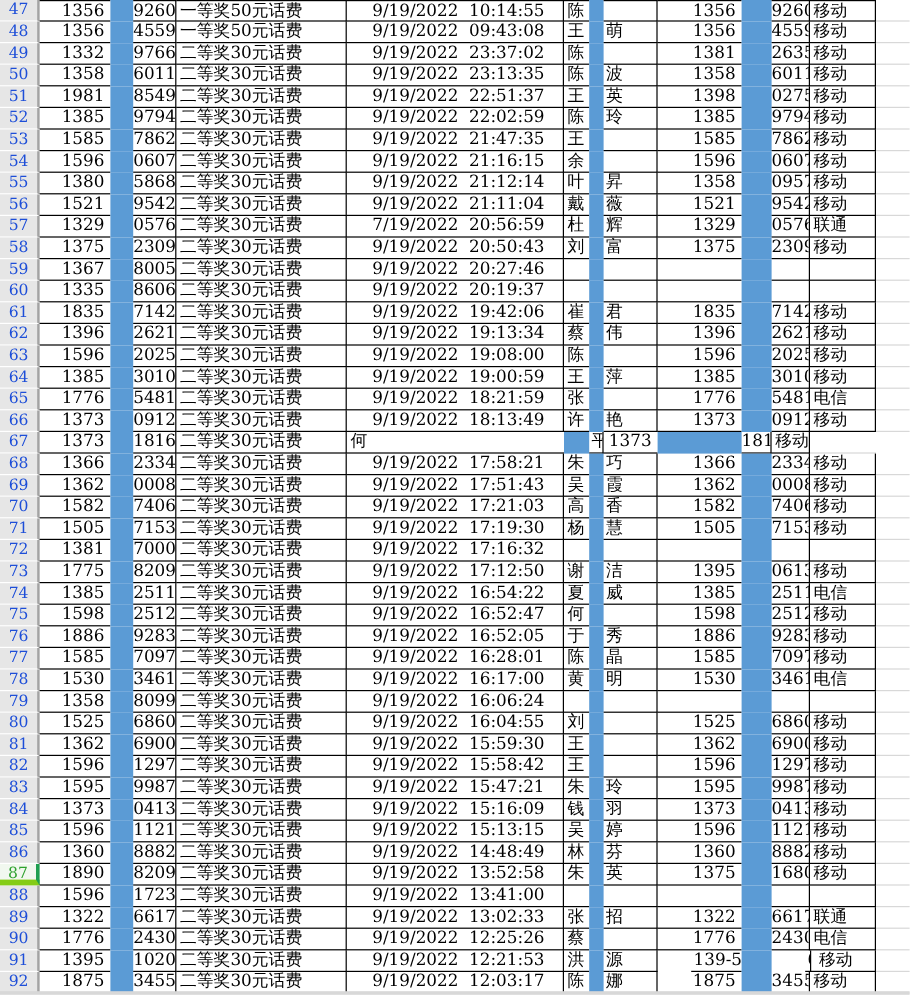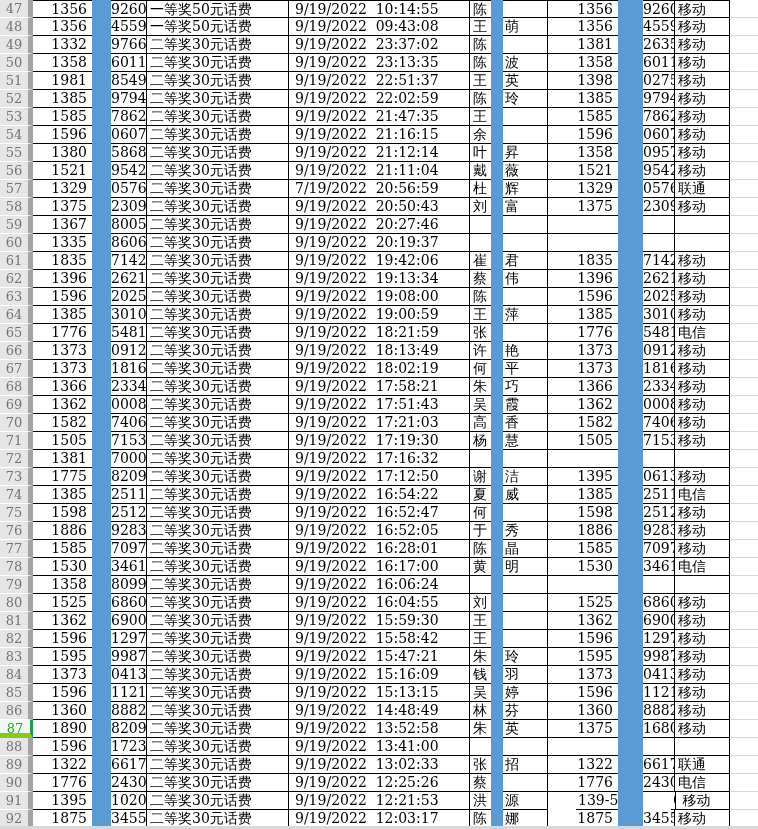--- a/index.html
+++ b/index.html
@@ -17,35 +17,35 @@
   .c{
     box-sizing:border-box;height:18px;
     font-size:14px;line-height:17px;color:#000;
     border-bottom:1px solid #000;border-right:1px solid #000;
     overflow:hidden;white-space:pre;
   }
   .num{text-align:right;padding-right:5px;}
   .p1a,.sn,.p2a{border-right:none;}
   .p1b,.p2b{padding-right:2px;}
   .prize{padding-left:3px;}
-  .dt{padding-left:6px;}
+  .dt{padding-left:6px;text-align:center;}
   .sn{padding-left:3px;}
   .gv{padding-left:2px;}
   .car{padding-left:3px;}
   .left{text-align:left;padding-left:2px;margin-left:28px;}
   .bar{box-sizing:border-box;height:18px;background:var(--mask,#5B9BD5);}
   .lastcol{
     box-sizing:border-box;height:18px;
     border-bottom:1px solid var(--lightline,#D8D8D8);
   }
   .rowhead{
     box-sizing:border-box;height:18px;
-    background:var(--headbg,#E6E6E6);color:#737373;
+    background:var(--headbg,#E6E6E6);color:#1d4ed8;
     font-size:13px;line-height:17px;text-align:center;
-    border-bottom:1px solid #fff;border-right:5px solid #a3a3a3;
+    border-bottom:1px solid #fff;border-right:2px solid #a3a3a3;
   }
   .row.sel .rowhead{
     background:#F1F8EF;color:var(--selgreen,#2EA12E);
     border-right:3px solid var(--selbar,#1E9E50);
     border-bottom:5px solid #84cc16;
   }
   .row.first .c{border-top:1px solid #000;line-height:16px;}
   .bottom-strip{
     position:absolute;left:0;top:826px;width:758px;height:3px;
     background:var(--lightline,#D8D8D8);
@@ -374,21 +374,20 @@
       <div class="c p2b num">0912</div>
       <div class="c car">移动</div>
       <div class="lastcol"></div>
     </div>
     <div class="row">
       <div class="rowhead">67</div>
       <div class="c p1a num">1373</div>
       <div class="bar"></div>
       <div class="c p1b num">1816</div>
       <div class="c prize">二等奖30元话费</div>
-      <div class="c dt">9/19/2022  18:02:19</div>
       <div class="c sn">何</div>
       <div class="bar"></div>
       <div class="c gv">平</div>
       <div class="c p2a num">1373</div>
       <div class="bar"></div>
       <div class="c p2b num">1816</div>
       <div class="c car">移动</div>
       <div class="lastcol"></div>
     </div>
     <div class="row">

